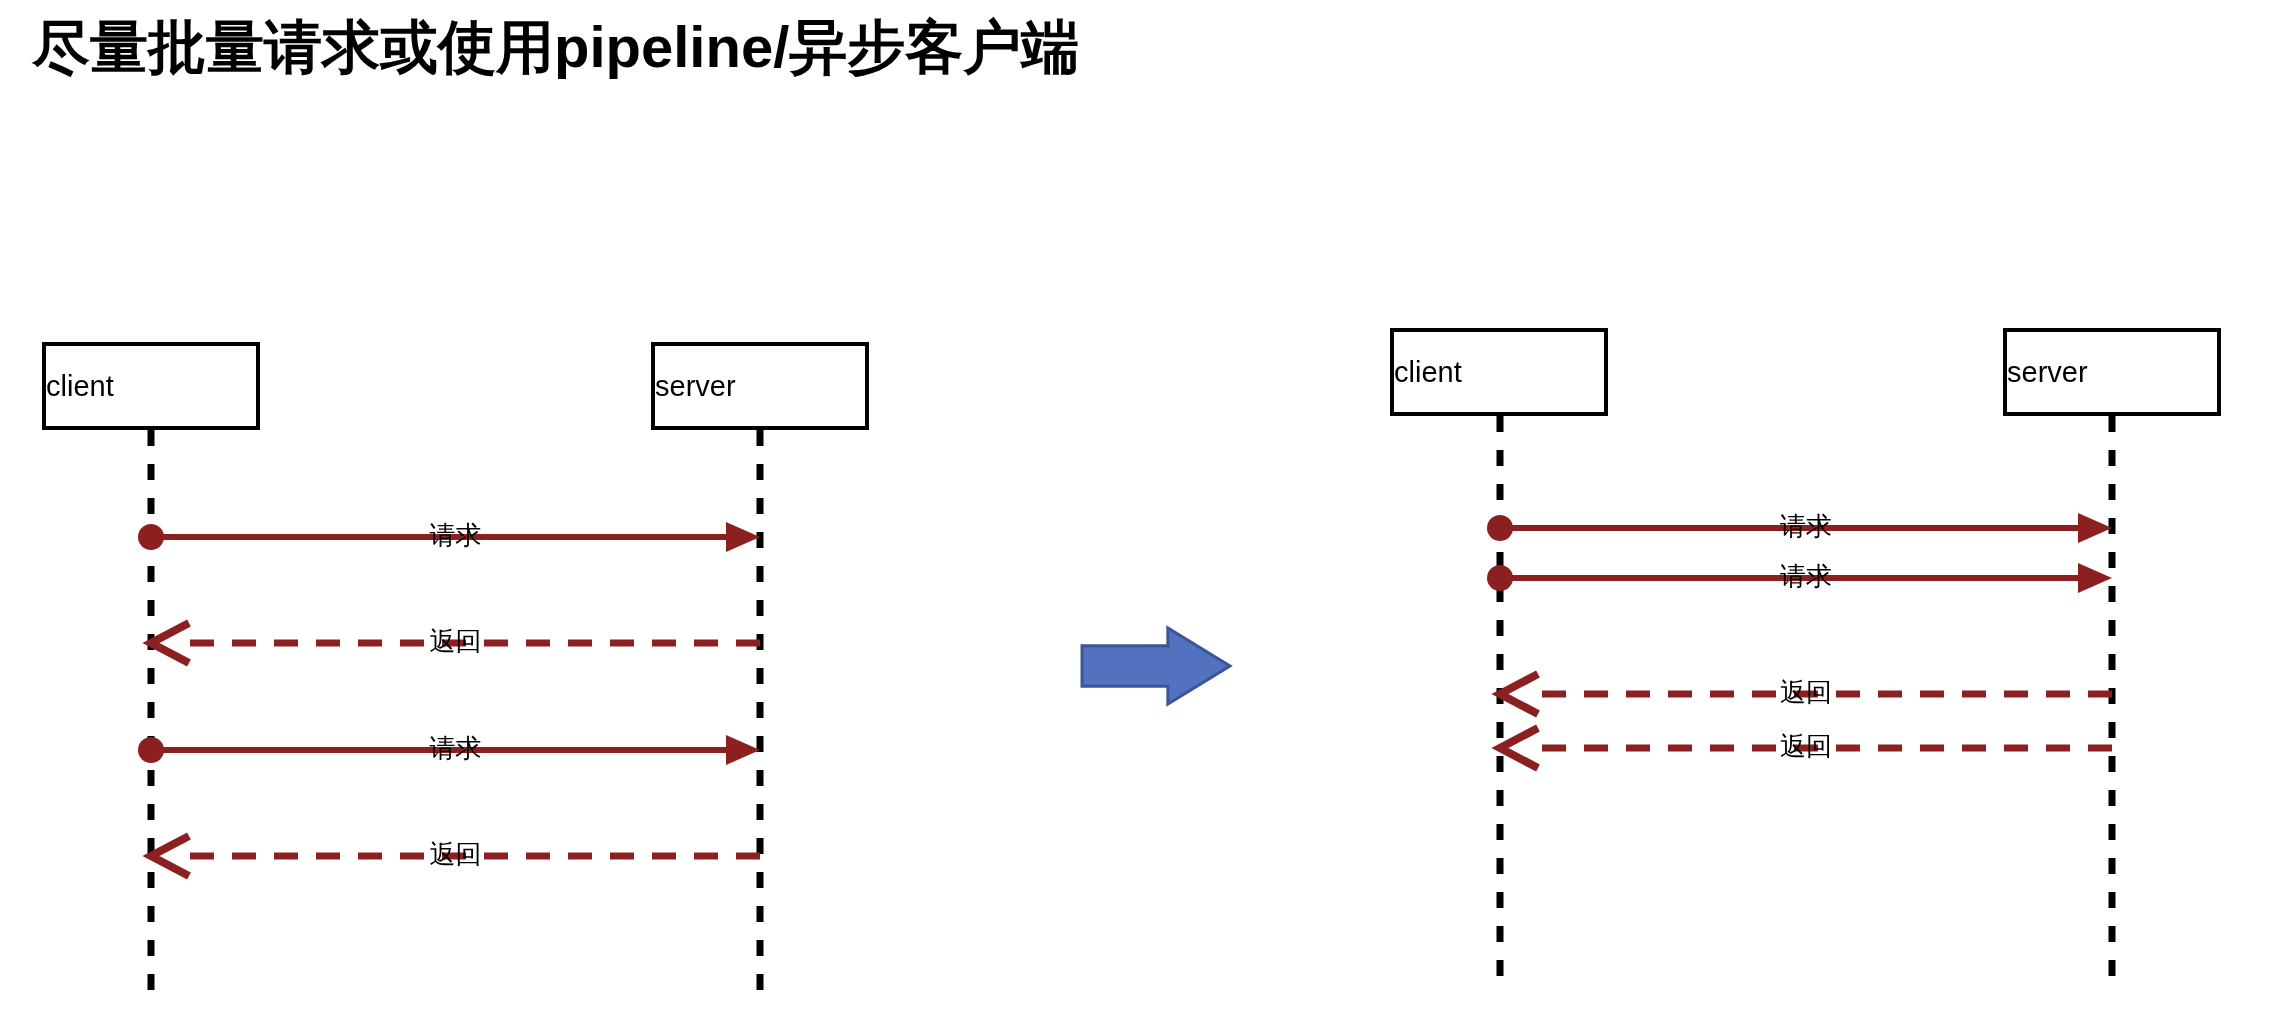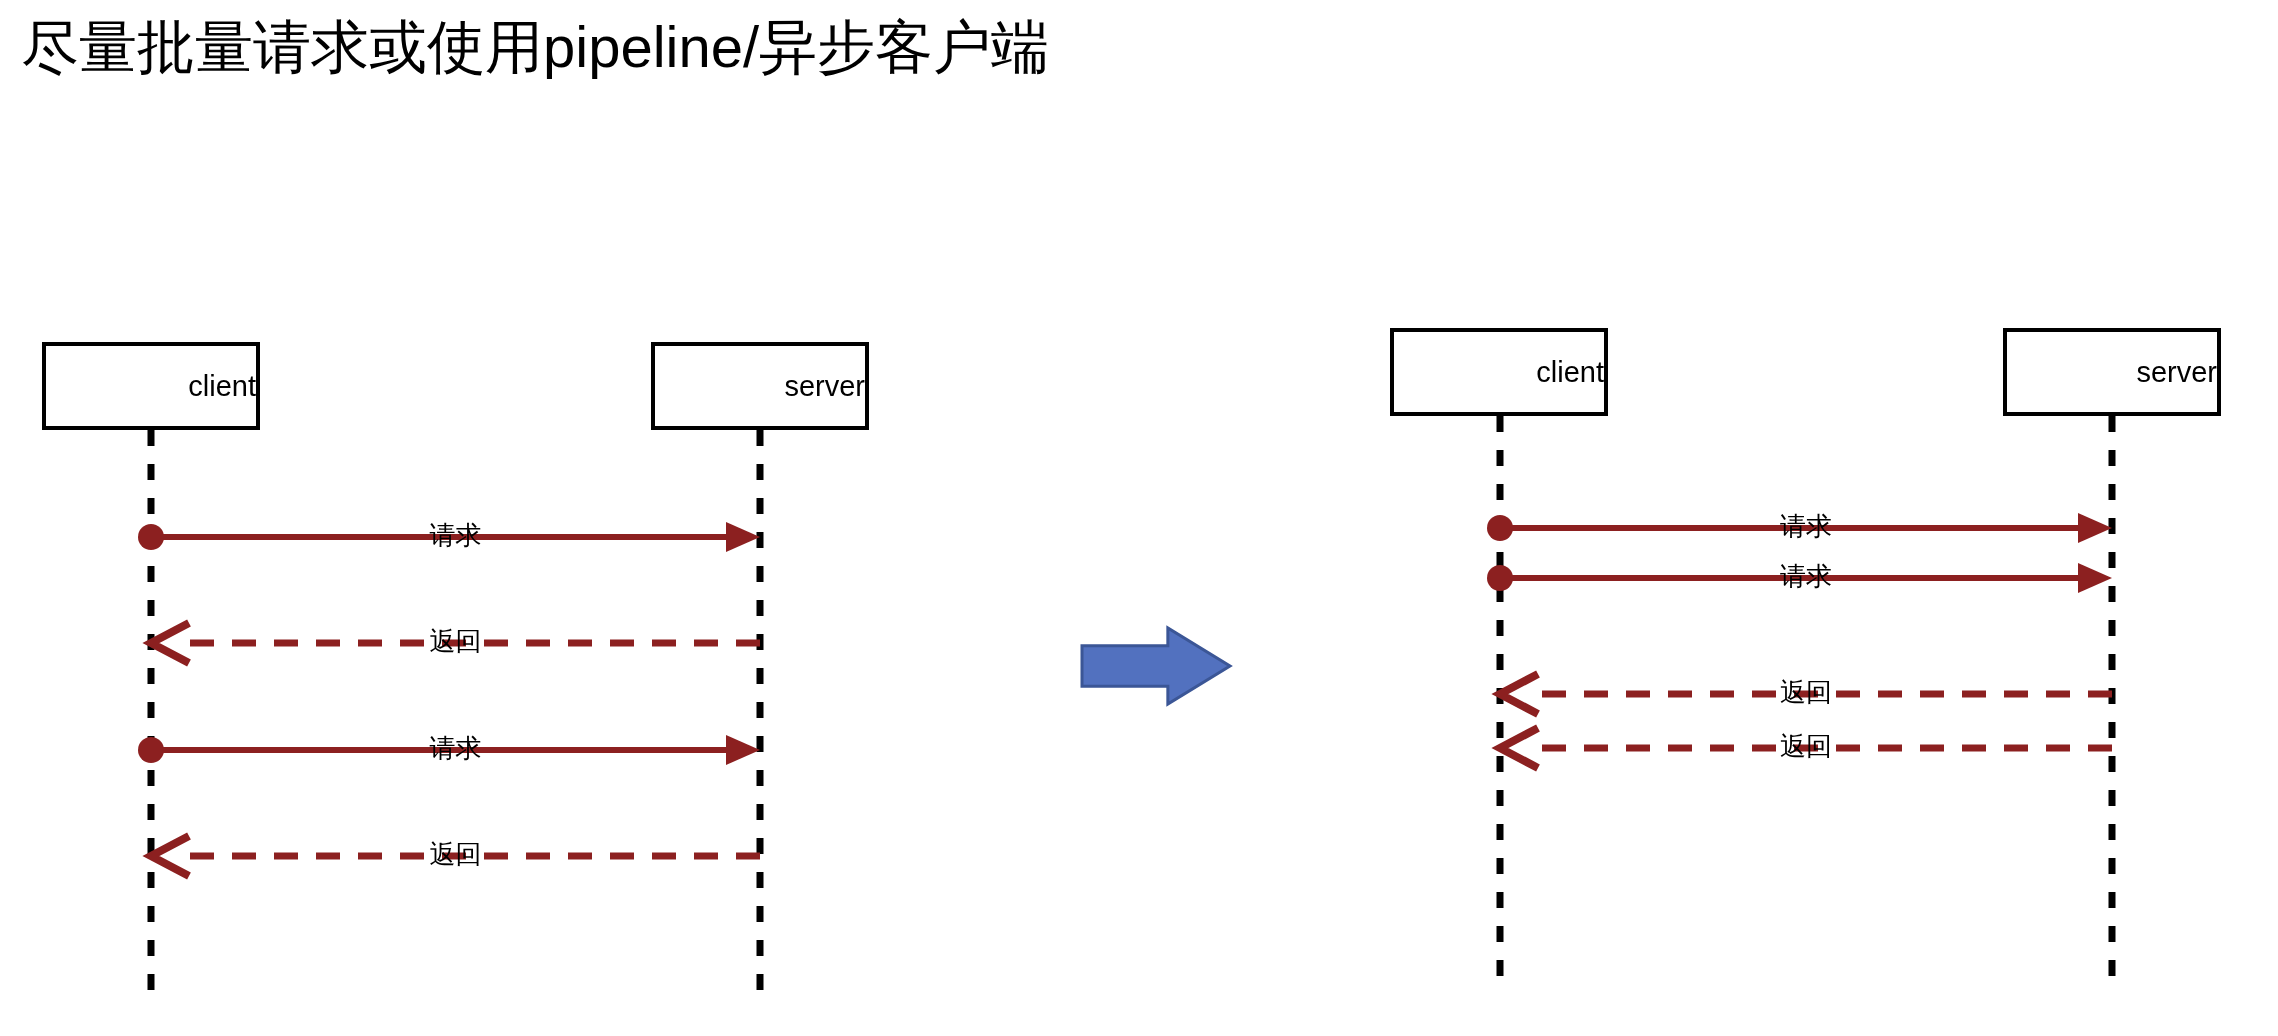--- a/index.html
+++ b/index.html
@@ -11,46 +11,46 @@
     width: 2278px;
     height: 1036px;
     position: relative;
     overflow: hidden;
     font-family: "Liberation Sans", "DejaVu Sans", sans-serif;
     color: #000000;
   }
 
   #slide-title {
     position: absolute;
-    left: 21px;
+    left: 32px;
     top: 14px;
     font-size: 58px;
     line-height: 1.15;
-    font-weight: 400;
+    font-weight: 700;
     color: #000000;
     white-space: nowrap;
     letter-spacing: 0px;
   }
 
   .diagram {
     position: absolute;
     top: 0;
     left: 0;
     width: 2278px;
     height: 1036px;
   }
 
   .lane-box {
     position: absolute;
     box-sizing: border-box;
     border: 4px solid #000000;
     background: #ffffff;
     display: flex;
     align-items: center;
-    justify-content: flex-end;
+    justify-content: flex-start;
   }
   .lane-label {
     font-size: 29px;
     font-weight: 400;
     color: #000000;
     font-family: "Liberation Sans", "DejaVu Sans", sans-serif;
   }
 
   .msg-label {
     position: absolute;

